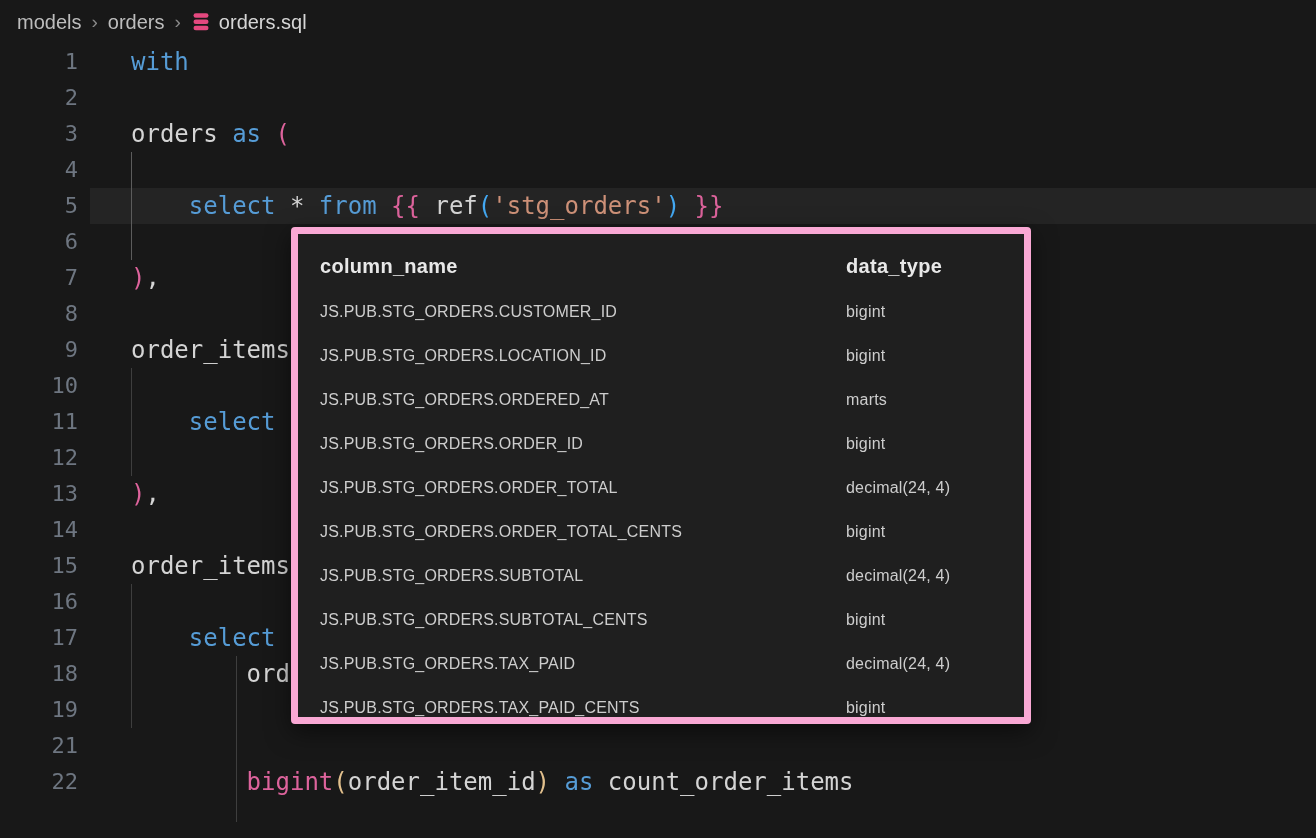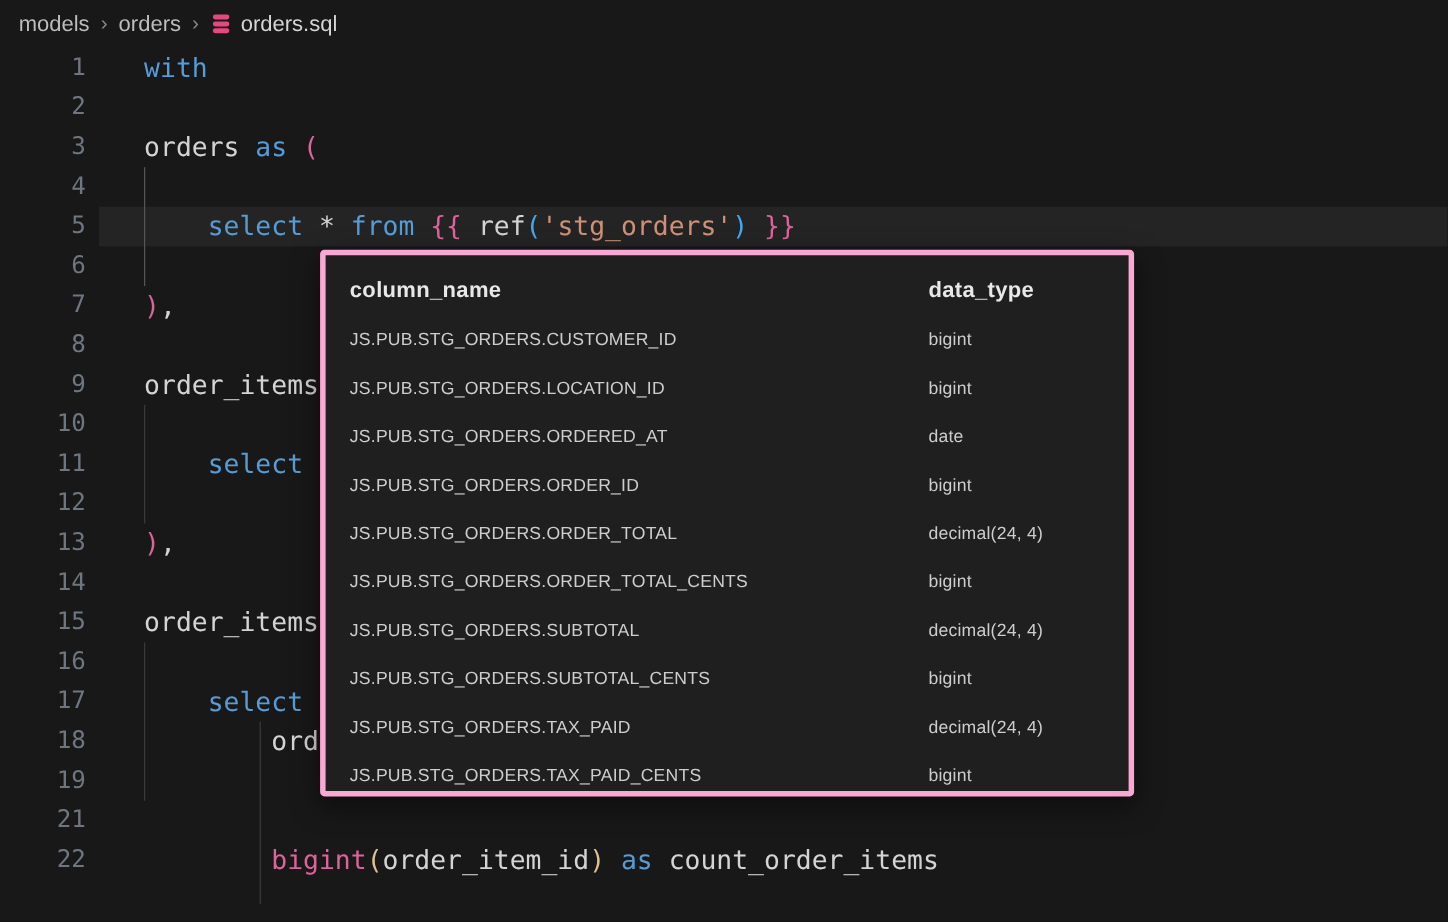--- a/index.html
+++ b/index.html
@@ -51,21 +51,21 @@
 
   .bottom-cover{
     position:absolute;left:0;right:0;bottom:0;height:16px;
     background:#181818;z-index:5;
   }
 
   
   .popup{
     position:absolute;left:291px;top:183px;width:740px;height:497px;
     box-sizing:border-box;padding:8px 22px 12px;
-    background:#1f1f1f;border:5px solid #f9a8d4;border-radius:4px;
+    background:#1f1f1f;border:7px solid #f9a8d4;border-radius:4px;
     box-shadow:0 8px 24px rgba(0,0,0,.5);
     z-index:20;
     font-family:"Liberation Sans",sans-serif;
   }
   .popup-header-row{
     display:flex;height:48px;align-items:center;
     font-weight:700;color:#e8e8e8;font-size:20px;letter-spacing:.3px;
   }
   .popup-row{
     display:flex;height:44px;align-items:center;
@@ -134,21 +134,21 @@
         <div class="popup-row">
           <span class="pcol1">JS.PUB.STG_ORDERS.CUSTOMER_ID</span>
           <span class="pcol2">bigint</span>
         </div>
         <div class="popup-row">
           <span class="pcol1">JS.PUB.STG_ORDERS.LOCATION_ID</span>
           <span class="pcol2">bigint</span>
         </div>
         <div class="popup-row">
           <span class="pcol1">JS.PUB.STG_ORDERS.ORDERED_AT</span>
-          <span class="pcol2">date</span>
+          <span class="pcol2">marts</span>
         </div>
         <div class="popup-row">
           <span class="pcol1">JS.PUB.STG_ORDERS.ORDER_ID</span>
           <span class="pcol2">bigint</span>
         </div>
         <div class="popup-row">
           <span class="pcol1">JS.PUB.STG_ORDERS.ORDER_TOTAL</span>
           <span class="pcol2">decimal(24, 4)</span>
         </div>
         <div class="popup-row">

